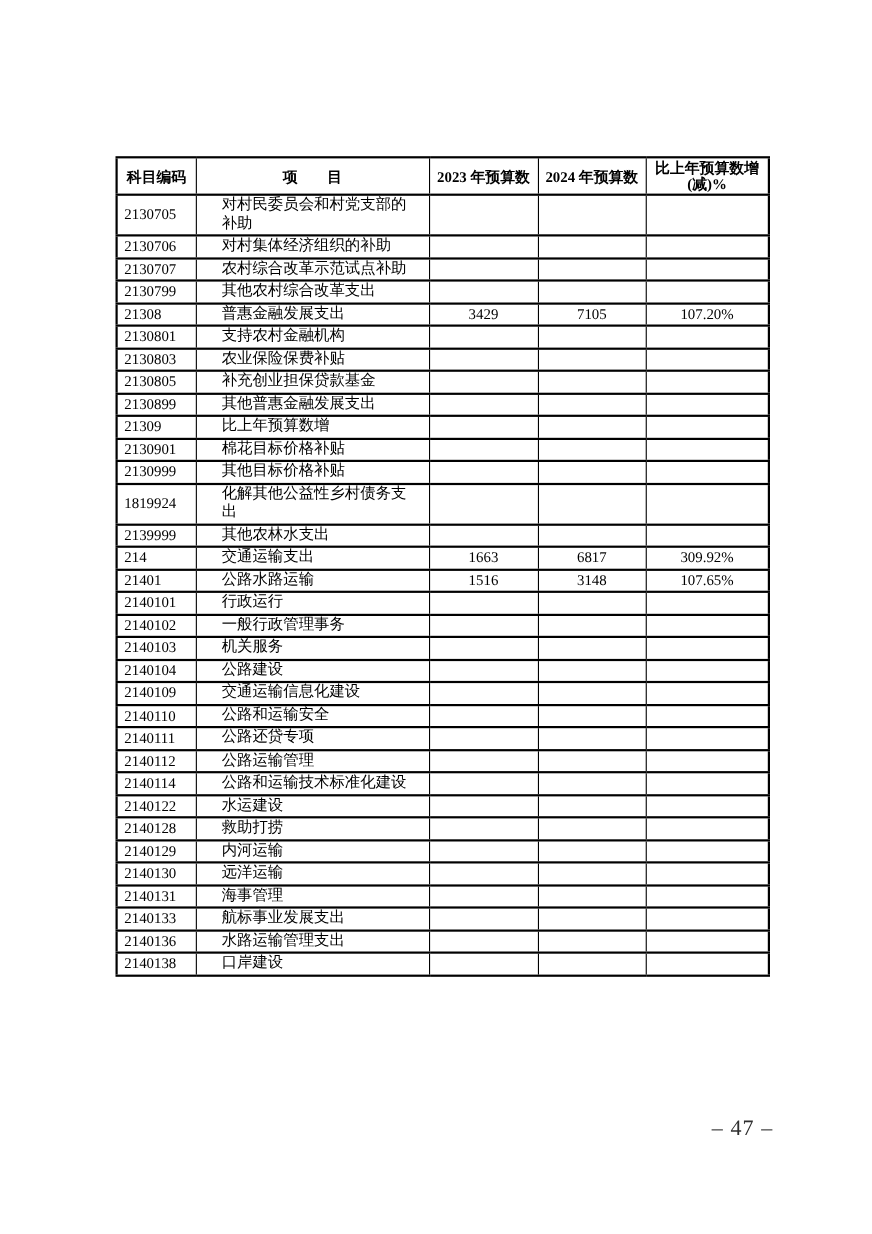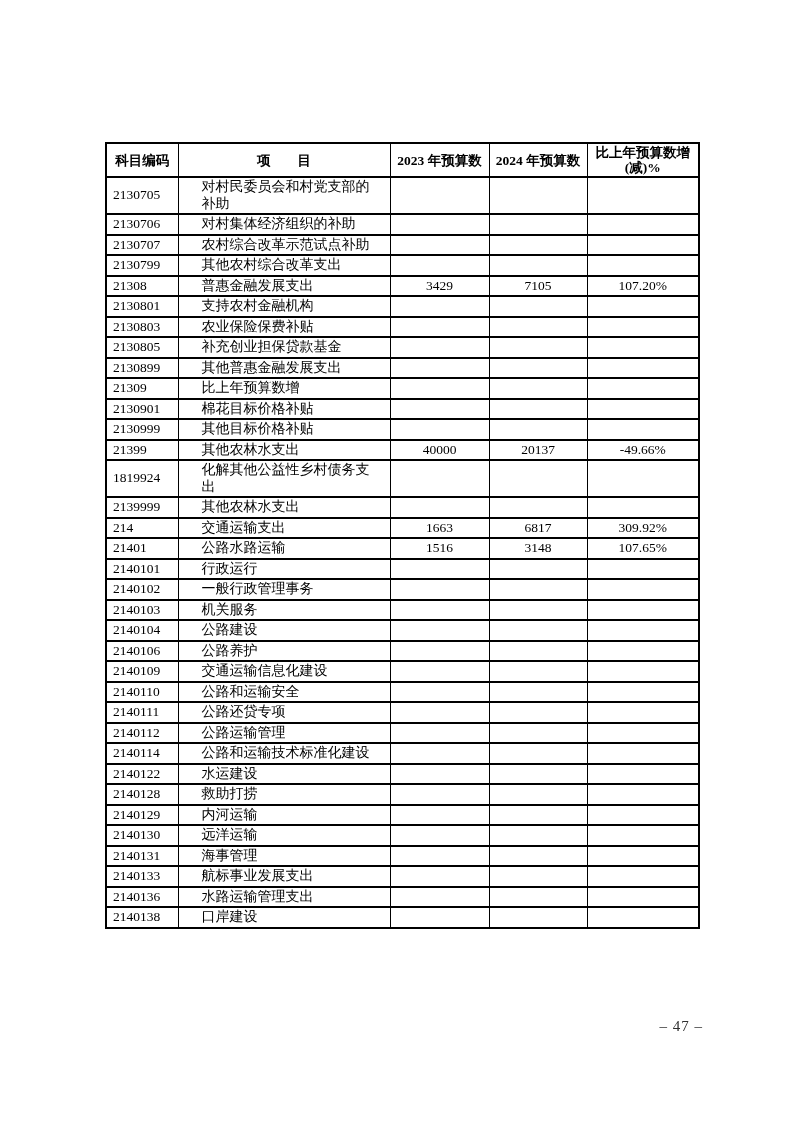--- a/index.html
+++ b/index.html
@@ -63,21 +63,21 @@
   td.col-y2023, td.col-y2024, td.col-pct {
     text-align: center;
     font-size: 13.5px;
   }
   .footer {
     position: absolute;
     top: 1016px;
     left: 105px;
     width: 598px;
     text-align: right;
-    font-size: 15px;
+    font-size: 20px;
     line-height: 20px;
     color: #2f2f2f;
     letter-spacing: 1px;
   }
 </style>
 </head>
 <body>
 
 <div class="page">
   <table class="budget-table">
@@ -177,27 +177,20 @@
           <td class="col-pct"></td>
         </tr>
         <tr>
           <td class="col-code">2130999</td>
           <td class="col-item">其他目标价格补贴</td>
           <td class="col-y2023"></td>
           <td class="col-y2024"></td>
           <td class="col-pct"></td>
         </tr>
         <tr>
-          <td class="col-code">21399</td>
-          <td class="col-item">其他农林水支出</td>
-          <td class="col-y2023">40000</td>
-          <td class="col-y2024">20137</td>
-          <td class="col-pct">-49.66%</td>
-        </tr>
-        <tr>
           <td class="col-code">1819924</td>
           <td class="col-item">化解其他公益性乡村债务支出</td>
           <td class="col-y2023"></td>
           <td class="col-y2024"></td>
           <td class="col-pct"></td>
         </tr>
         <tr>
           <td class="col-code">2139999</td>
           <td class="col-item">其他农林水支出</td>
           <td class="col-y2023"></td>
@@ -235,27 +228,20 @@
         <tr>
           <td class="col-code">2140103</td>
           <td class="col-item">机关服务</td>
           <td class="col-y2023"></td>
           <td class="col-y2024"></td>
           <td class="col-pct"></td>
         </tr>
         <tr>
           <td class="col-code">2140104</td>
           <td class="col-item">公路建设</td>
-          <td class="col-y2023"></td>
-          <td class="col-y2024"></td>
-          <td class="col-pct"></td>
-        </tr>
-        <tr>
-          <td class="col-code">2140106</td>
-          <td class="col-item">公路养护</td>
           <td class="col-y2023"></td>
           <td class="col-y2024"></td>
           <td class="col-pct"></td>
         </tr>
         <tr>
           <td class="col-code">2140109</td>
           <td class="col-item">交通运输信息化建设</td>
           <td class="col-y2023"></td>
           <td class="col-y2024"></td>
           <td class="col-pct"></td>

